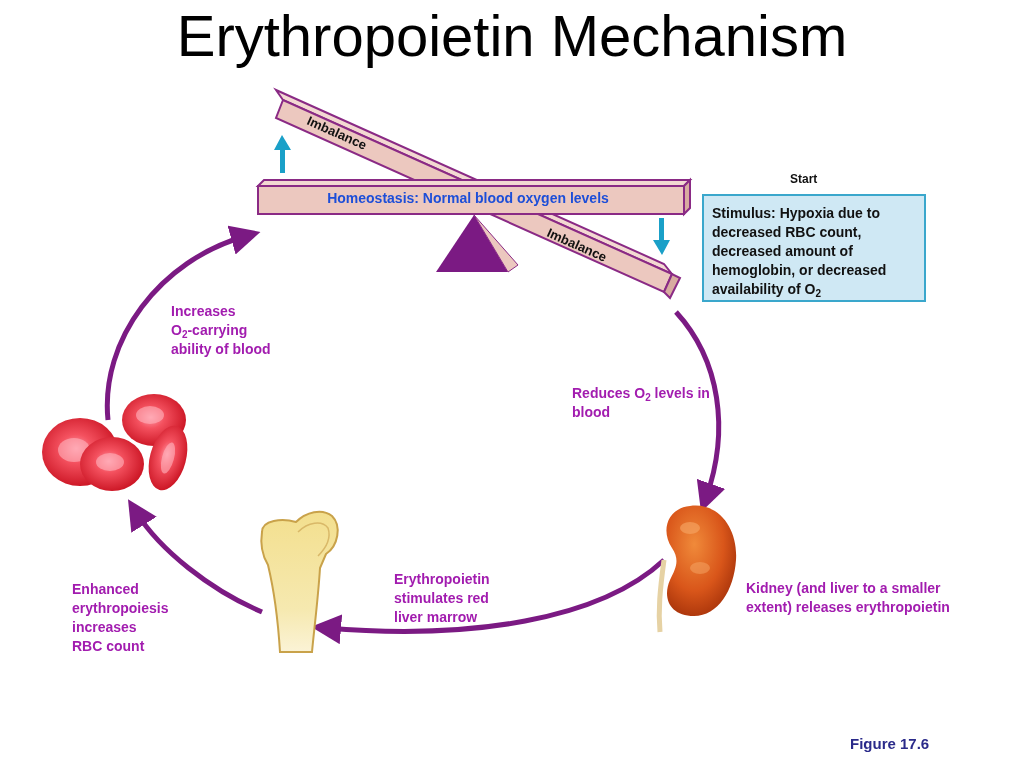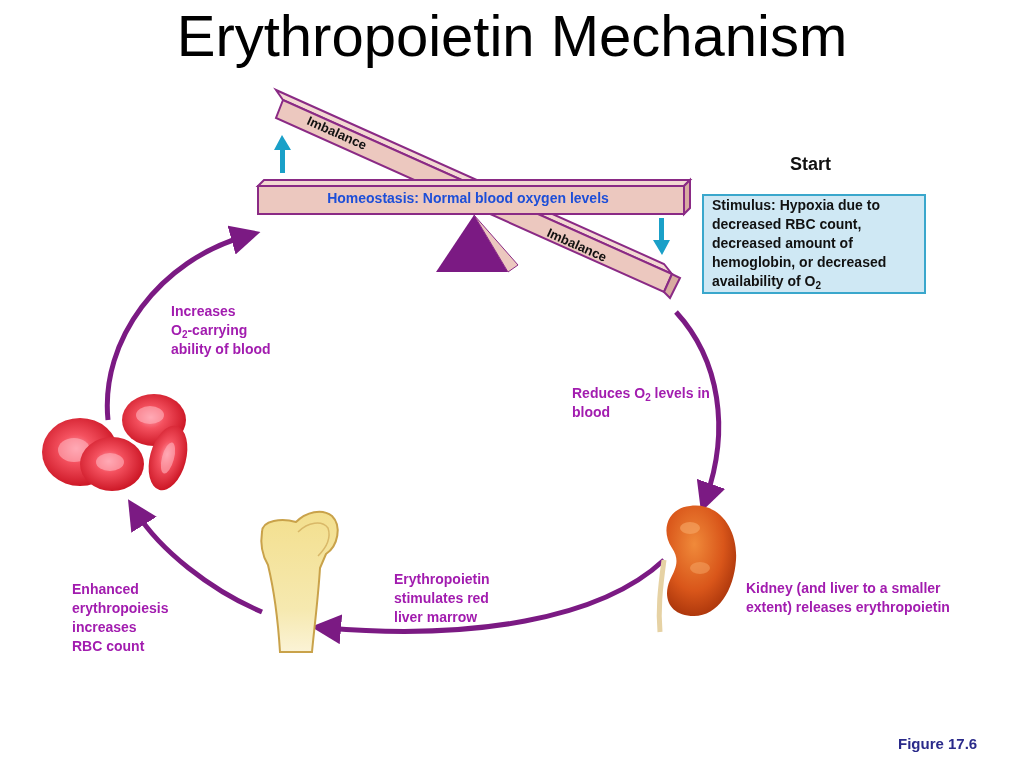--- a/index.html
+++ b/index.html
@@ -4,27 +4,27 @@
 <style>
   html, body { margin:0; padding:0; background:#ffffff; }
   body { width:1024px; height:768px; position:relative; overflow:hidden;
          font-family:"Liberation Sans", sans-serif; color:#111; }
   .title { position:absolute; left:0; width:1024px; top:2px; text-align:center;
            font-size:58px; font-weight:normal; color:#000; letter-spacing:0px; }
   svg.diagram { position:absolute; left:0; top:0; }
   .lbl { position:absolute; font-weight:bold; font-size:14px; line-height:19px; color:#a21caf; }
   .lbl sub { font-size:10px; vertical-align:-3px; line-height:0; }
   .stim { position:absolute; left:702px; top:194px; width:206px; height:96px;
-          background:#cfe8f4; border:2px solid #3aa7cc; padding:0 6px 0 8px;
+          background:#cfe8f4; border:2px solid #3aa7cc; padding:8px 6px 0 8px;
           font-weight:bold; font-size:14px; line-height:19px; color:#111; }
   .stim sub { font-size:10px; vertical-align:-3px; line-height:0; }
-  .start { position:absolute; left:790px; top:154px; font-weight:bold; font-size:18px; }
+  .start { position:absolute; left:790px; top:172px; font-weight:bold; font-size:12px; }
   .homeo { position:absolute; left:258px; top:190px; width:420px; text-align:center;
            font-weight:bold; font-size:14px; color:#1d4ed8; }
-  .fig { position:absolute; left:898px; top:735px; font-weight:bold; font-size:15px; color:#2a2a8a; }
+  .fig { position:absolute; left:850px; top:735px; font-weight:bold; font-size:15px; color:#2a2a8a; }
 </style>
 </head>
 <body>
 
 <div class="title">Erythropoietin Mechanism</div>
 
 <svg class="diagram" width="1024" height="768" viewBox="0 0 1024 768">
   <defs>
     <marker id="ah" markerWidth="6" markerHeight="6" refX="3" refY="3" orient="auto" markerUnits="strokeWidth">
       <path d="M0,0 L6,3 L0,6 Z" fill="#7b1a83"></path>

